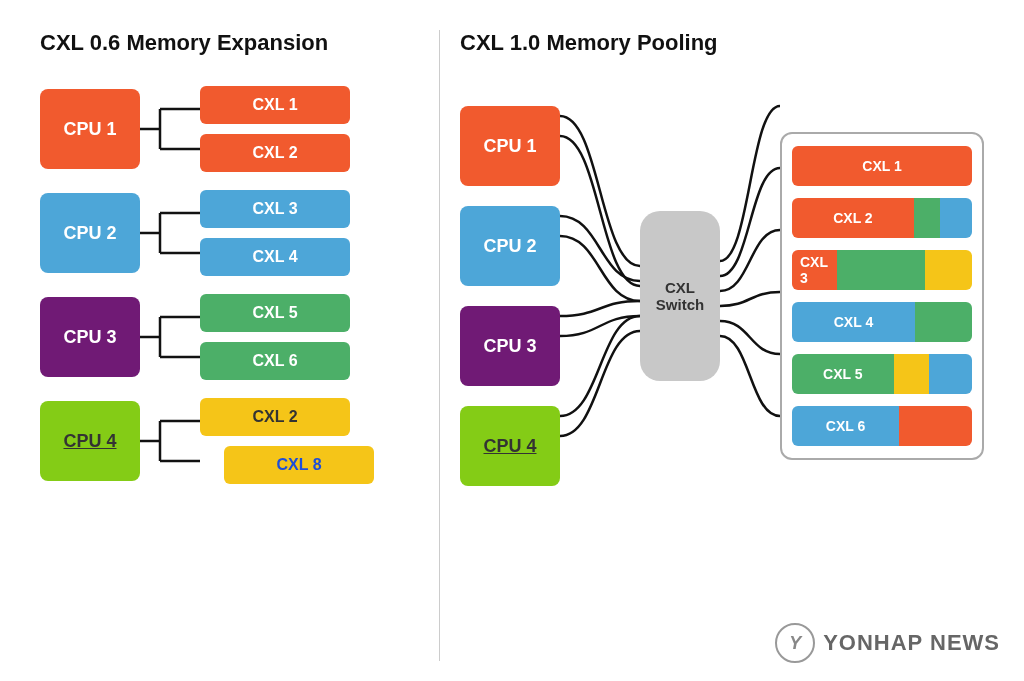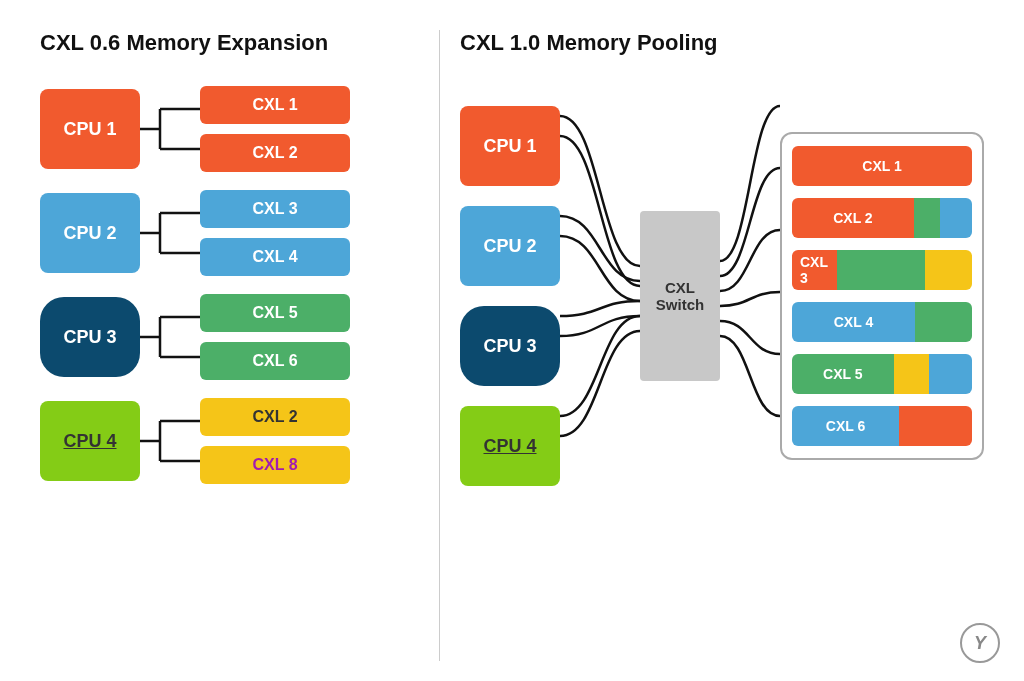--- a/index.html
+++ b/index.html
@@ -30,21 +30,21 @@
       display: flex;
       align-items: center;
       justify-content: center;
       font-size: 18px;
       font-weight: 700;
       color: white;
       flex-shrink: 0;
     }
     .cpu-orange { background: #f15a2e; }
     .cpu-blue { background: #4da6d8; }
-    .cpu-green { background: #0c4a6e; border-radius: 24px; }
+    .cpu-green { background: #701a75; }
     .cpu-yellow { background: #84cc16; color: #333; text-decoration: underline; }
     .cxl-box {
       width: 150px;
       height: 38px;
       border-radius: 6px;
       display: flex;
       align-items: center;
       justify-content: center;
       font-size: 16px;
       font-weight: 700;
@@ -180,21 +180,21 @@
       <svg width="60" height="80">
         <line x1="0" y1="40" x2="20" y2="40" stroke="#111" stroke-width="2.5"></line>
         <line x1="20" y1="20" x2="20" y2="60" stroke="#111" stroke-width="2.5"></line>
         <line x1="20" y1="20" x2="60" y2="20" stroke="#111" stroke-width="2.5"></line>
         <line x1="20" y1="60" x2="60" y2="60" stroke="#111" stroke-width="2.5"></line>
       </svg>
       <div class="cxl-boxes-col">
         <div class="cxl-box cxl-yellow" style="color:#333;">
           <span>CXL 2</span>
         </div>
-        <div class="cxl-box cxl-yellow" style="color:#a21caf;">
+        <div class="cxl-box cxl-yellow" style="color:#1d4ed8;margin-left:24px;">
           <span>CXL 8</span>
         </div>
       </div>
     </div>
   </div>
 
   <div class="right-panel-wrap">
     <div class="panel-title">CXL 1.0 Memory Pooling</div>
 
     <div style="display:flex; align-items:center; gap:0;">
@@ -219,21 +219,21 @@
         <path d="M0,30 C40,30 40,180 80,180" stroke="#111" stroke-width="2.5" fill="none"></path>
         <path d="M0,50 C40,50 40,200 80,200" stroke="#111" stroke-width="2.5" fill="none"></path>
         <path d="M0,130 C40,130 40,195 80,195" stroke="#111" stroke-width="2.5" fill="none"></path>
         <path d="M0,150 C40,150 40,215 80,215" stroke="#111" stroke-width="2.5" fill="none"></path>
         <path d="M0,230 C40,230 40,215 80,215" stroke="#111" stroke-width="2.5" fill="none"></path>
         <path d="M0,250 C40,250 40,230 80,230" stroke="#111" stroke-width="2.5" fill="none"></path>
         <path d="M0,330 C40,330 40,230 80,230" stroke="#111" stroke-width="2.5" fill="none"></path>
         <path d="M0,350 C40,350 40,245 80,245" stroke="#111" stroke-width="2.5" fill="none"></path>
       </svg>
 
-      <div style="flex-shrink:0; background:#c8c8c8; border-radius:4px; width:80px; height:170px; display:flex; align-items:center; justify-content:center; text-align:center; font-size:15px; font-weight:700; color:#333;">
+      <div style="flex-shrink:0; background:#c8c8c8; border-radius:20px; width:80px; height:170px; display:flex; align-items:center; justify-content:center; text-align:center; font-size:15px; font-weight:700; color:#333;">
         <span>CXL<br>Switch</span>
       </div>
 
       <svg width="60" height="420" style="flex-shrink:0; overflow:visible;">
 
         <path d="M0,175 C30,175 30,20 60,20" stroke="#111" stroke-width="2.5" fill="none"></path>
         <path d="M0,190 C30,190 30,82 60,82" stroke="#111" stroke-width="2.5" fill="none"></path>
         <path d="M0,205 C30,205 30,144 60,144" stroke="#111" stroke-width="2.5" fill="none"></path>
         <path d="M0,220 C30,220 30,206 60,206" stroke="#111" stroke-width="2.5" fill="none"></path>
         <path d="M0,235 C30,235 30,268 60,268" stroke="#111" stroke-width="2.5" fill="none"></path>
@@ -287,13 +287,14 @@
         </div>
       </div>
     </div>
   </div>
 </div>
 
 <div class="watermark">
   <div style="width:40px; height:40px; border:2.5px solid #999; border-radius:50%; display:flex; align-items:center; justify-content:center; color:#888; font-size:18px; font-style:italic; font-weight:900;">
     <span>Y</span>
   </div>
+  <span style="font-size:22px; font-weight:900; color:#666; letter-spacing:1px;">YONHAP NEWS</span>
 </div>
 
 </body></html>

